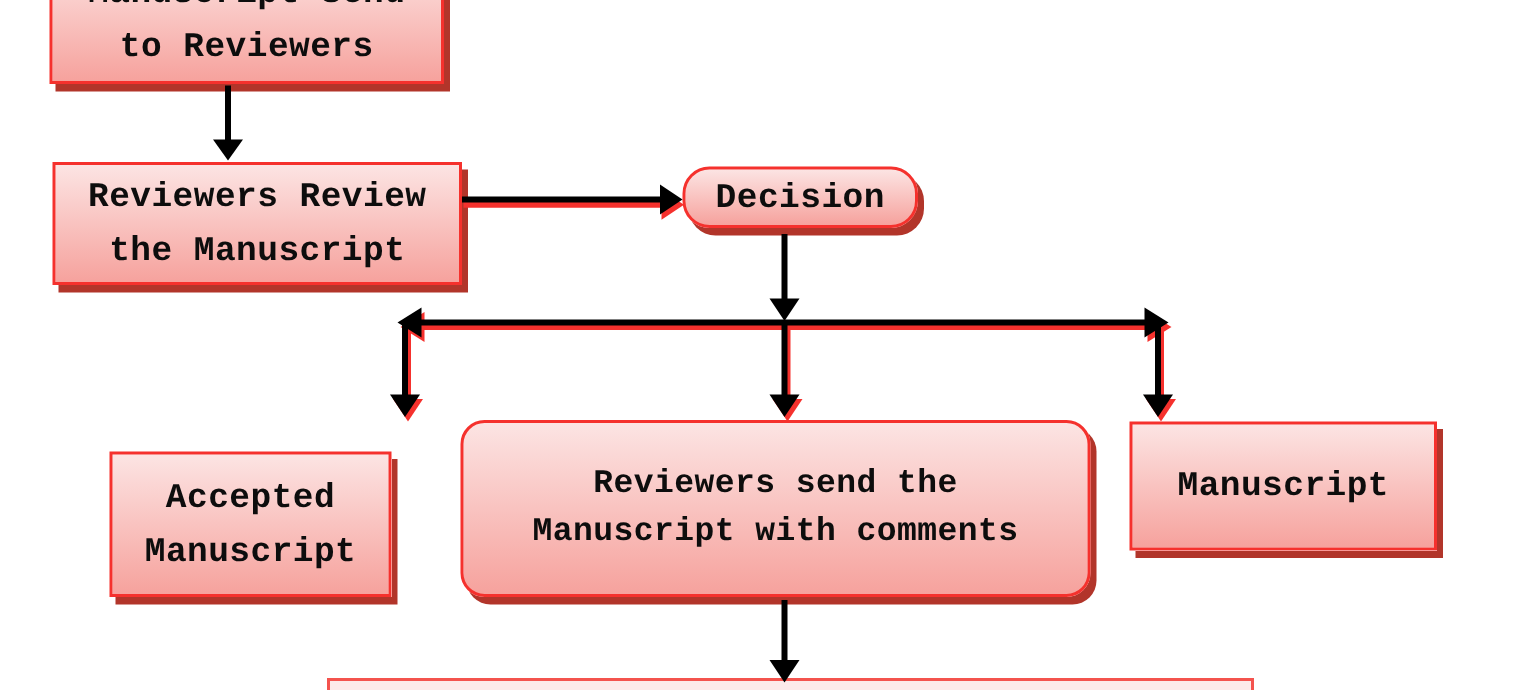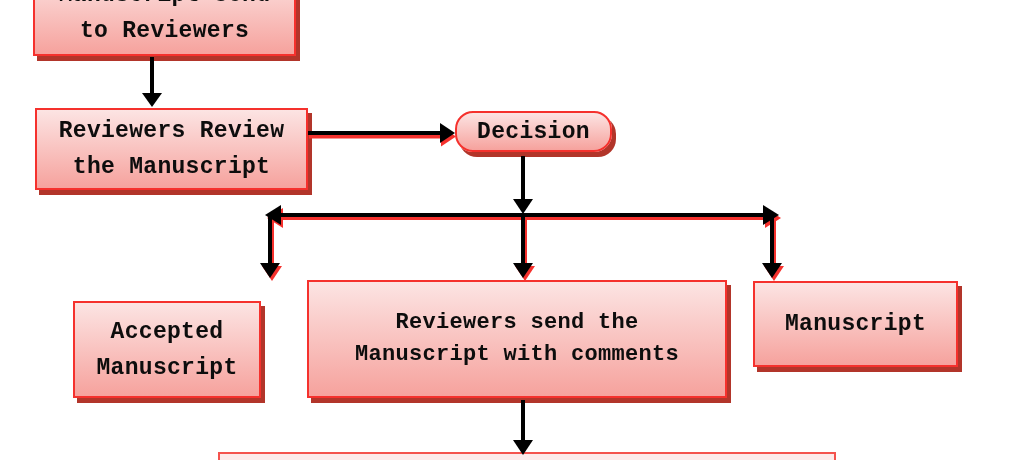--- a/index.html
+++ b/index.html
@@ -56,21 +56,21 @@
 
   <div class="fbox decision" style="left:455px;top:111px;width:157px;height:41px;">
     <span class="box-line">Decision</span>
   </div>
 
   <div class="fbox two-line" style="left:73px;top:280px;width:188px;height:97px;margin-top:21px;">
     <span class="box-line">Accepted</span>
     <span class="box-line">Manuscript</span>
   </div>
 
-  <div class="fbox three-line" style="left:307px;top:280px;width:420px;height:118px;">
+  <div class="fbox three-line" style="left:307px;top:280px;width:420px;height:118px;border-radius:16px;">
     <span class="box-line">Reviewers send the</span>
     <span class="box-line">Manuscript with comments</span>
   </div>
 
   <div class="fbox two-line" style="left:753px;top:281px;width:205px;height:86px;">
     <span class="box-line">Manuscript</span>
   </div>
 
   <div class="bottom-strip" style="left:218px;top:452px;width:618px;height:40px;">
     <span class="box-line"></span>

